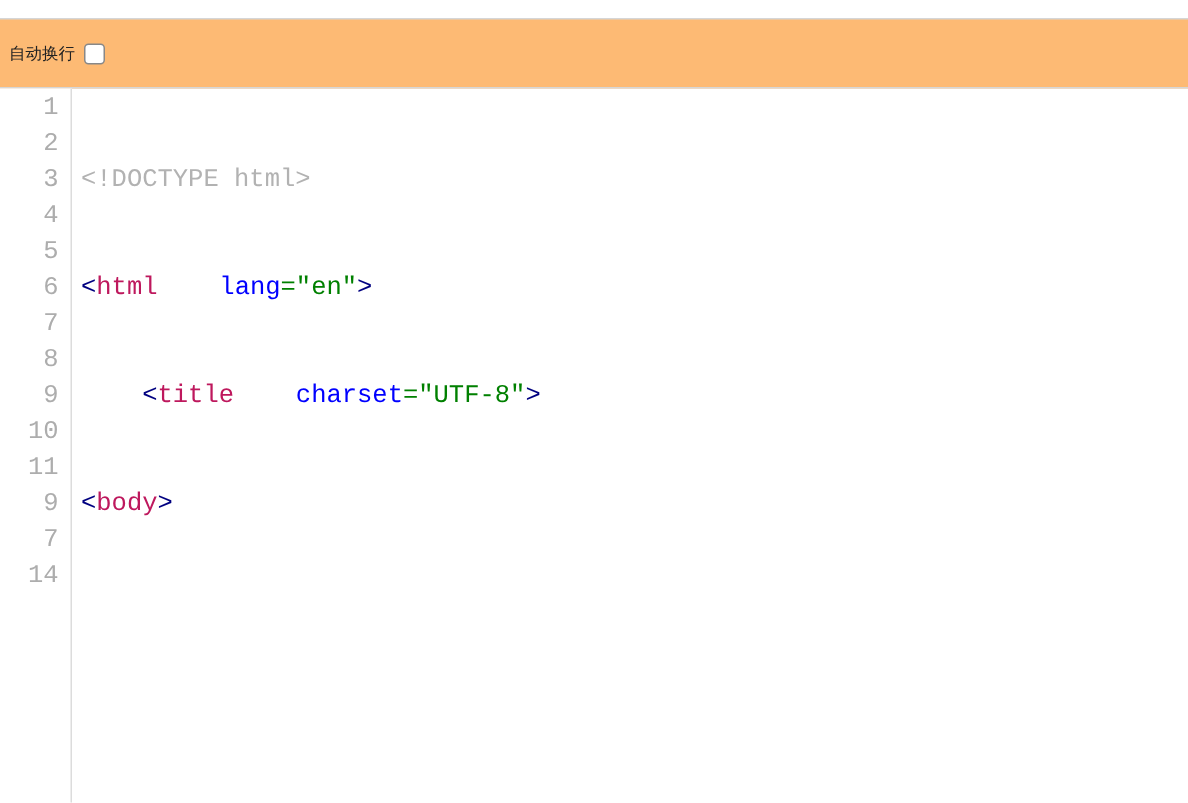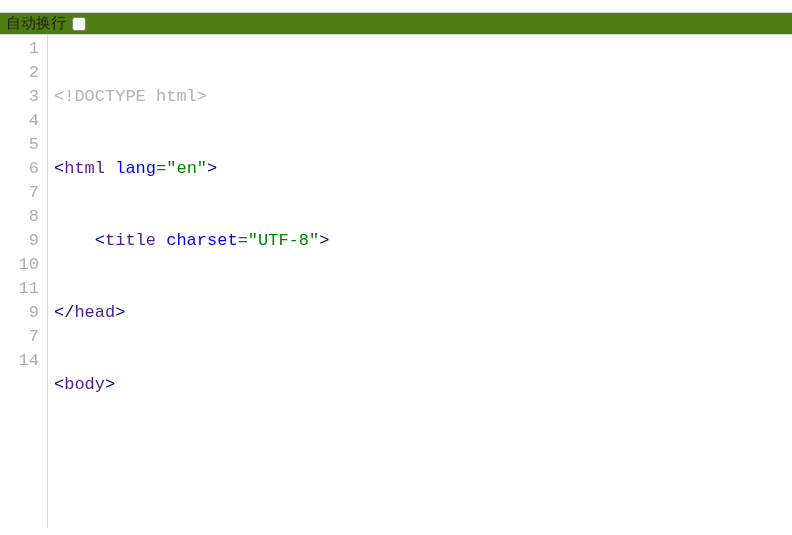--- a/index.html
+++ b/index.html
@@ -9,29 +9,29 @@
     font-family: "Consolas", "Courier New", monospace;
     font-size: 16px;
     background: #fff;
     overflow: hidden;
   }
   .top-remnant {
     height: 12px;
     background: #fff;
   }
   .toolbar {
-    background: #4d7c0f;
+    background: #fdba74;
     border-top: 1px solid #d6d6d6;
     border-bottom: 1px solid #d6d6d6;
-    padding: 1px 6px;
+    padding: 15px 6px;
     display: flex;
     align-items: center;
     gap: 6px;
     font-family: "Microsoft YaHei", Arial, sans-serif;
-    font-size: 15px;
+    font-size: 11px;
     color: #222;
   }
   .toolbar .checkbox {
     width: 14px; height: 14px;
     border: 1px solid #888;
     border-radius: 3px;
     background: #fff;
   }
   .editor {
     display: flex;
@@ -52,23 +52,23 @@
   .gutter div { height: 24px; }
   .code {
     flex: 1;
     padding-left: 6px;
     padding-top: 2px;
     white-space: pre;
     color: #000;
   }
   .code .line { height: 24px; }
   .c-doctype { color: #b2b2b2; }
-  .c-tag { color: #4c1d95; }     
+  .c-tag { color: #be185d; }     
   .c-brk { color: #000080; }     
-  .c-attr { color: #0000ff; }    
+  .c-attr { color: #0000ff; margin-left: 31px; }    
   .c-eq { color: #008000; }
   .c-str { color: #008000; }     
   .c-text { color: #000; }
   .ind2 { display:inline-block; width: 4ch; } 
 </style>
 </head>
 <body>
 
 <div class="top-remnant"></div>
 
@@ -92,21 +92,20 @@
     <div>11</div>
     <div>9</div>
     <div>7</div>
     <div>14</div>
   </div>
 
   <div class="code">
     <div class="line"><span class="c-doctype">&lt;!DOCTYPE html&gt;</span></div>
     <div class="line"><span class="c-brk">&lt;</span><span class="c-tag">html</span><span> </span><span class="c-attr">lang</span><span class="c-eq">=</span><span class="c-str">"</span><span class="c-str">en</span><span class="c-str">"</span><span class="c-brk">&gt;</span></div>
     <div class="line"><span class="ind2"></span><span class="c-brk">&lt;</span><span class="c-tag">title</span><span> </span><span class="c-attr">charset</span><span class="c-eq">=</span><span class="c-str">"</span><span class="c-str">UTF-8</span><span class="c-str">"</span><span class="c-brk">&gt;</span></div>
-    <div class="line"><span class="c-brk">&lt;/</span><span class="c-tag">head</span><span class="c-brk">&gt;</span></div>
     <div class="line"><span class="c-brk">&lt;</span><span class="c-tag">body</span><span class="c-brk">&gt;</span></div>
     
     
     
     
     
     
     
   </div>
 </div>

